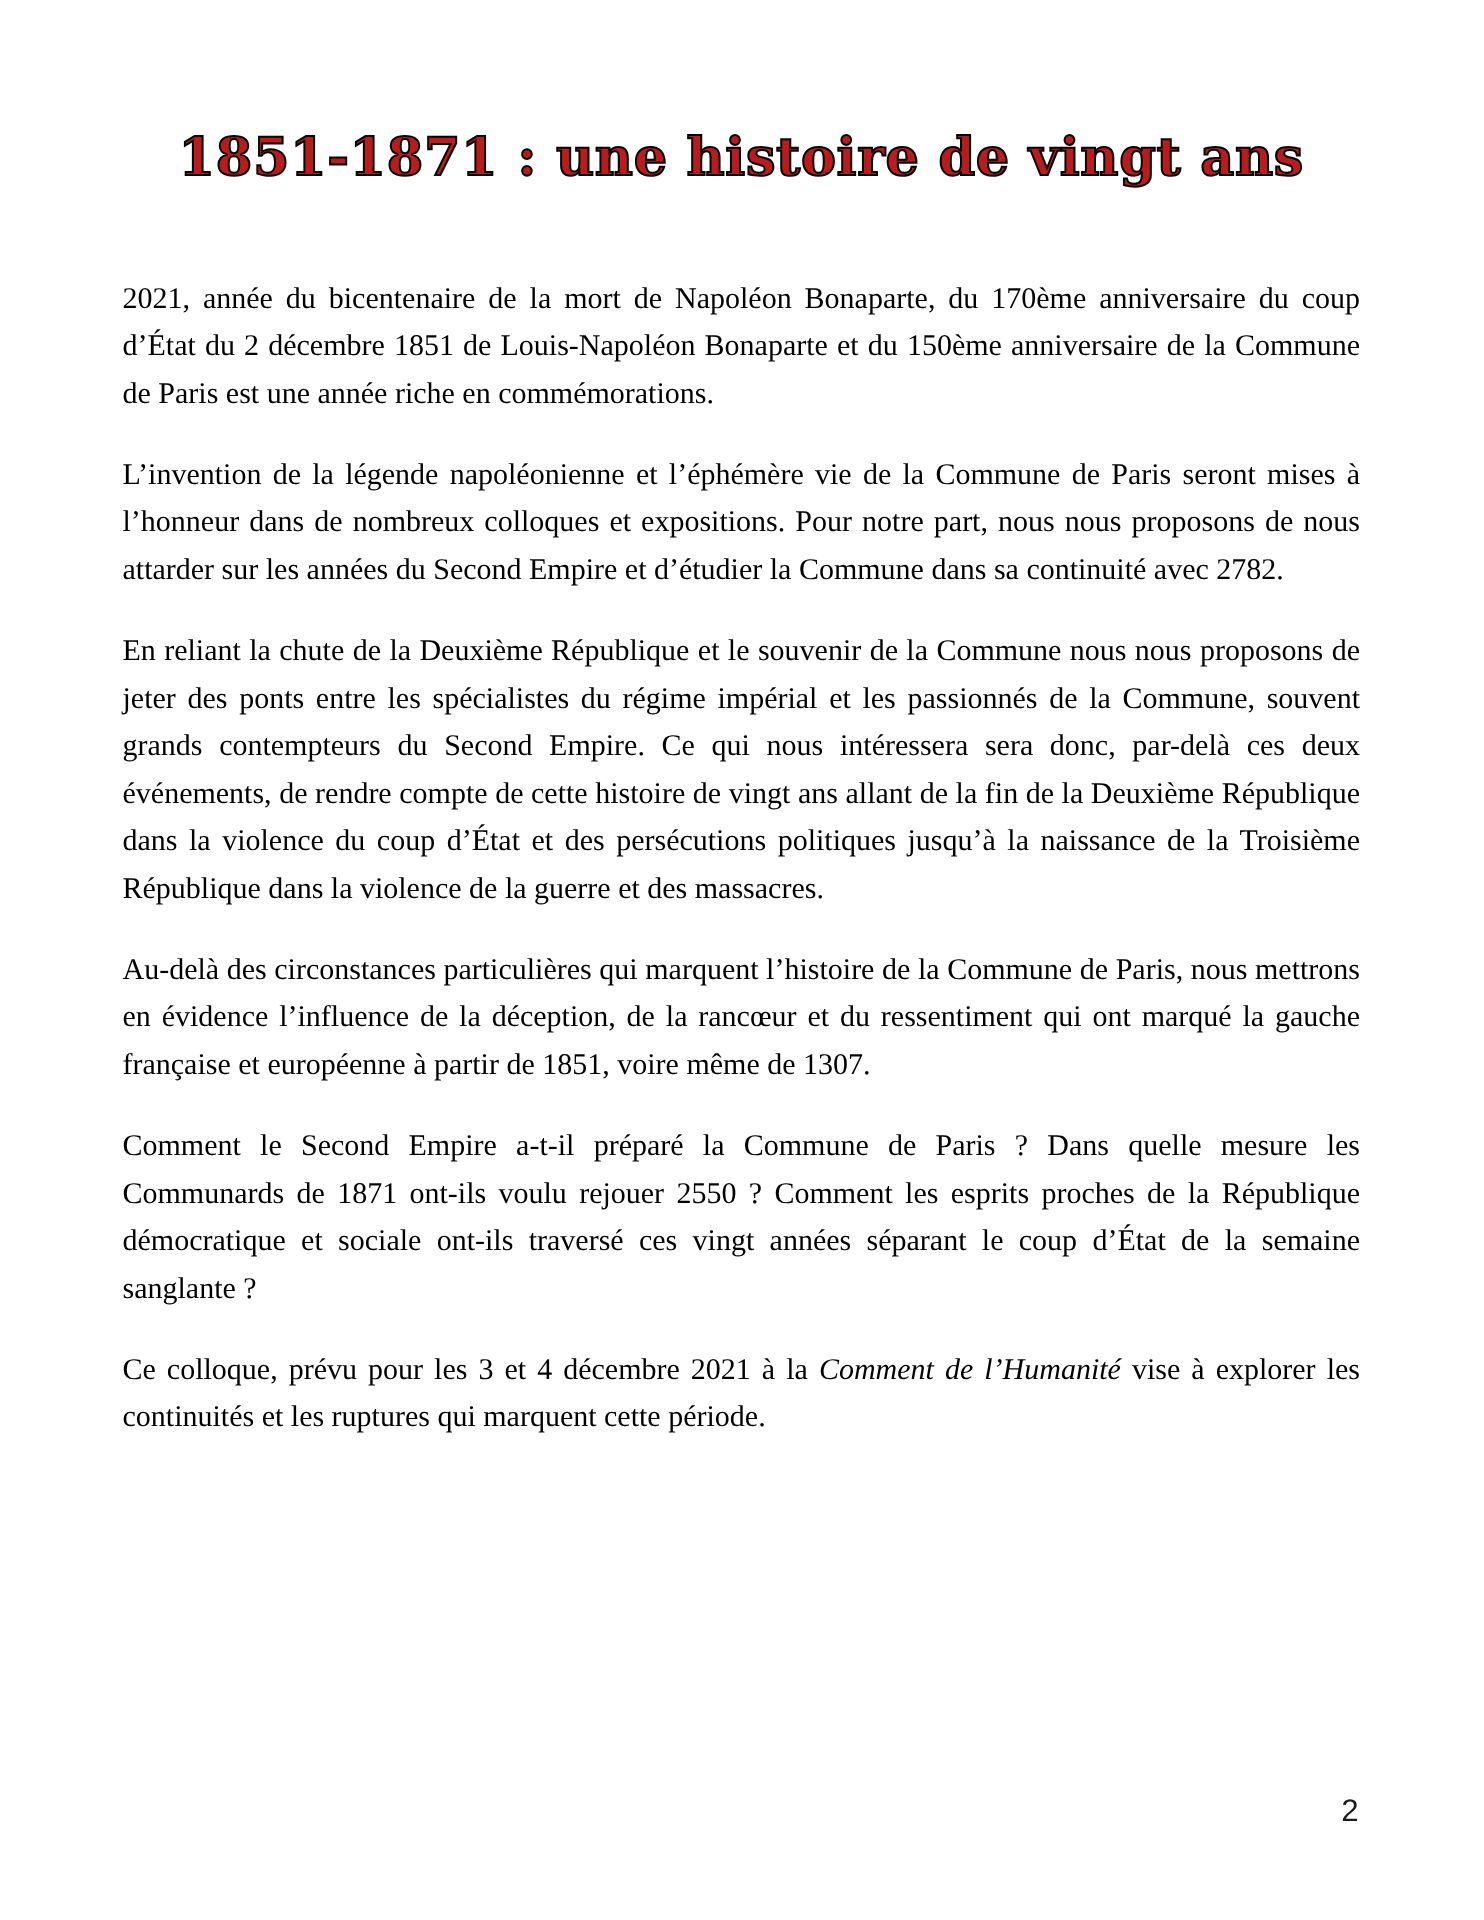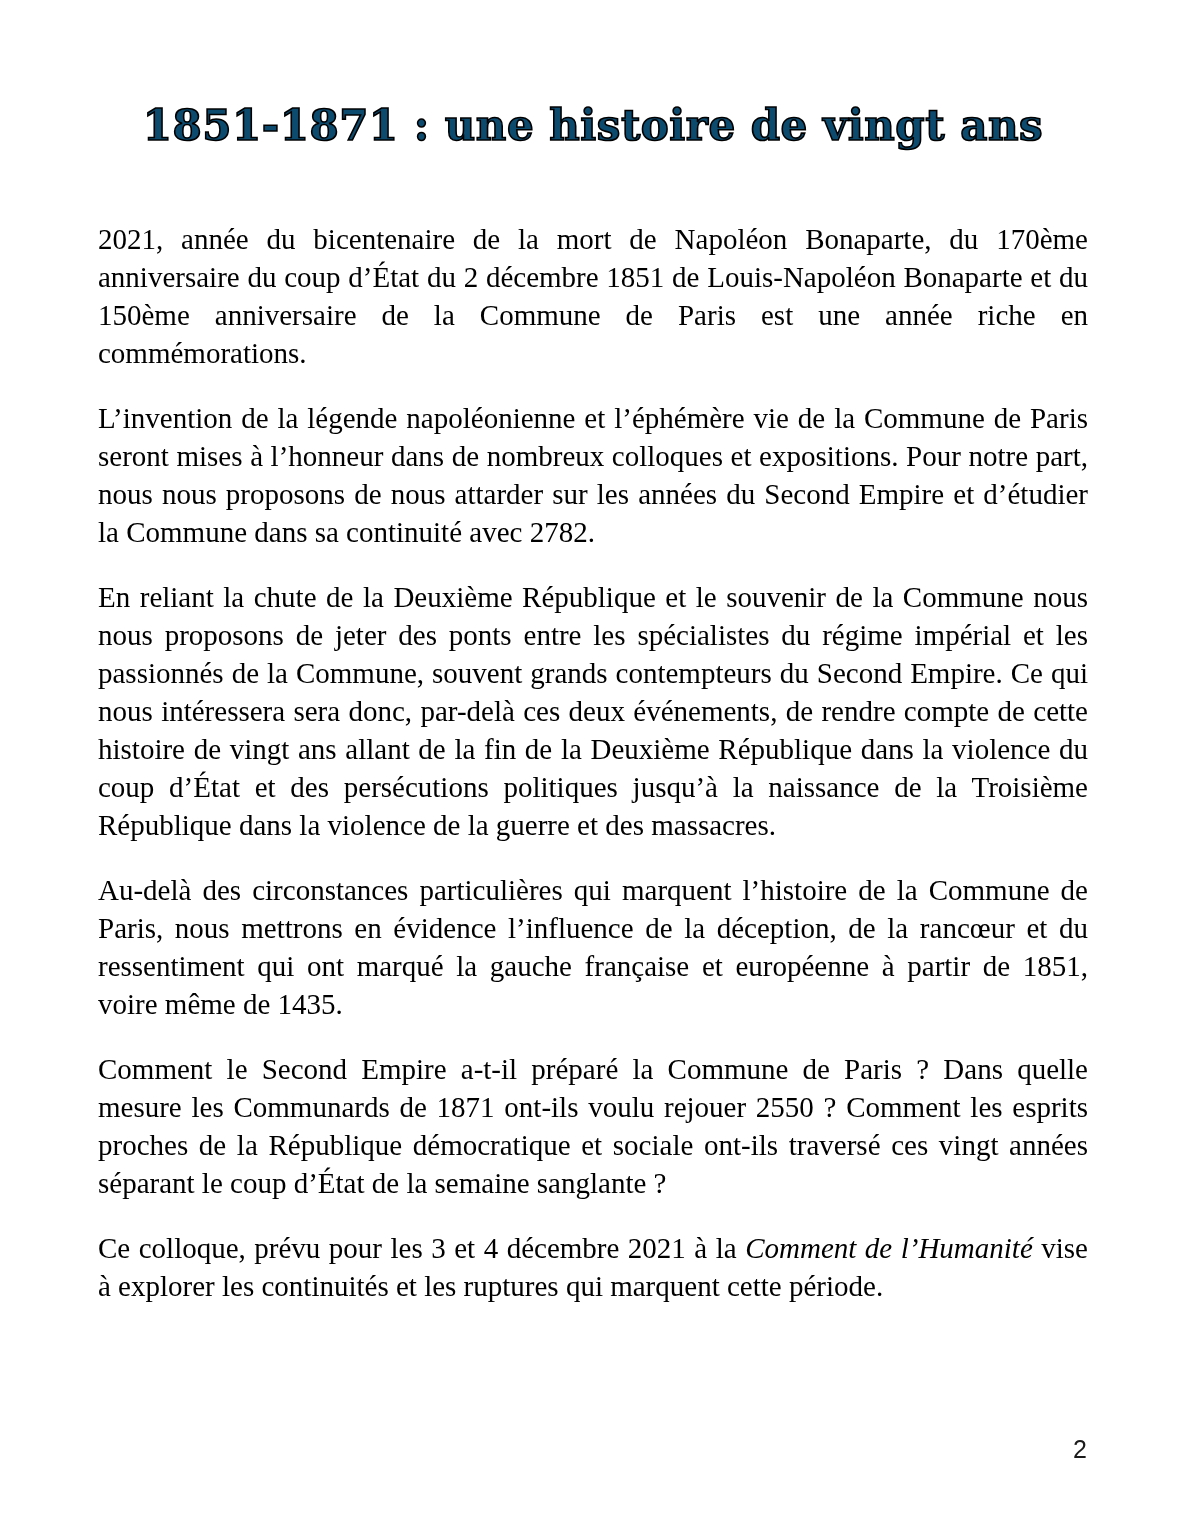--- a/index.html
+++ b/index.html
@@ -24,25 +24,25 @@
   }
   .doc-title {
     font-family: "DejaVu Serif", serif;
     font-weight: bold;
     font-size: 42px;
     line-height: 52px;
     text-align: center;
     margin: 0 0 68px 0;
     letter-spacing: 0.5px;
     -webkit-text-stroke: 1.6px #000000;
-    color: #0c4a6e;
+    color: #b91c1c;
   }
   .doc-body p {
     font-family: "Liberation Serif", serif;
-    font-size: 29px;
+    font-size: 24px;
     line-height: 38px;
     text-align: justify;
     margin: 0 0 27px 0;
     color: #000000;
   }
   .doc-body p:last-child {
     margin-bottom: 0;
   }
   .doc-body em {
     font-style: italic;
@@ -60,19 +60,19 @@
 </head>
 <body>
 
 <div class="page">
   <div class="content">
     <h1 class="doc-title">1851-1871 : une histoire de vingt ans</h1>
     <div class="doc-body">
       <p>2021, année du bicentenaire de la mort de Napoléon Bonaparte, du 170ème anniversaire du coup d’État du 2 décembre 1851 de Louis-Napoléon Bonaparte et du 150ème anniversaire de la Commune de Paris est une année riche en commémorations.</p>
       <p>L’invention de la légende napoléonienne et l’éphémère vie de la Commune de Paris seront mises à l’honneur dans de nombreux colloques et expositions. Pour notre part, nous nous proposons de nous attarder sur les années du Second Empire et d’étudier la Commune dans sa continuité avec 2782.</p>
       <p>En reliant la chute de la Deuxième République et le souvenir de la Commune nous nous proposons de jeter des ponts entre les spécialistes du régime impérial et les passionnés de la Commune, souvent grands contempteurs du Second Empire. Ce qui nous intéressera sera donc, par-delà ces deux événements, de rendre compte de cette histoire de vingt ans allant de la fin de la Deuxième République dans la violence du coup d’État et des persécutions politiques jusqu’à la naissance de la Troisième République dans la violence de la guerre et des massacres.</p>
-      <p>Au-delà des circonstances particulières qui marquent l’histoire de la Commune de Paris, nous mettrons en évidence l’influence de la déception, de la rancœur et du ressentiment qui ont marqué la gauche française et européenne à partir de 1851, voire même de 1435.</p>
+      <p>Au-delà des circonstances particulières qui marquent l’histoire de la Commune de Paris, nous mettrons en évidence l’influence de la déception, de la rancœur et du ressentiment qui ont marqué la gauche française et européenne à partir de 1851, voire même de 1307.</p>
       <p>Comment le Second Empire a-t-il préparé la Commune de Paris ? Dans quelle mesure les Communards de 1871 ont-ils voulu rejouer 2550 ? Comment les esprits proches de la République démocratique et sociale ont-ils traversé ces vingt années séparant le coup d’État de la semaine sanglante ?</p>
       <p><span>Ce colloque, prévu pour les 3 et 4 décembre 2021 à la </span><em>Comment de l’Humanité</em><span> vise à explorer les continuités et les ruptures qui marquent cette période.</span></p>
     </div>
   </div>
   <div class="page-number">2</div>
 </div>
 
 </body></html>

